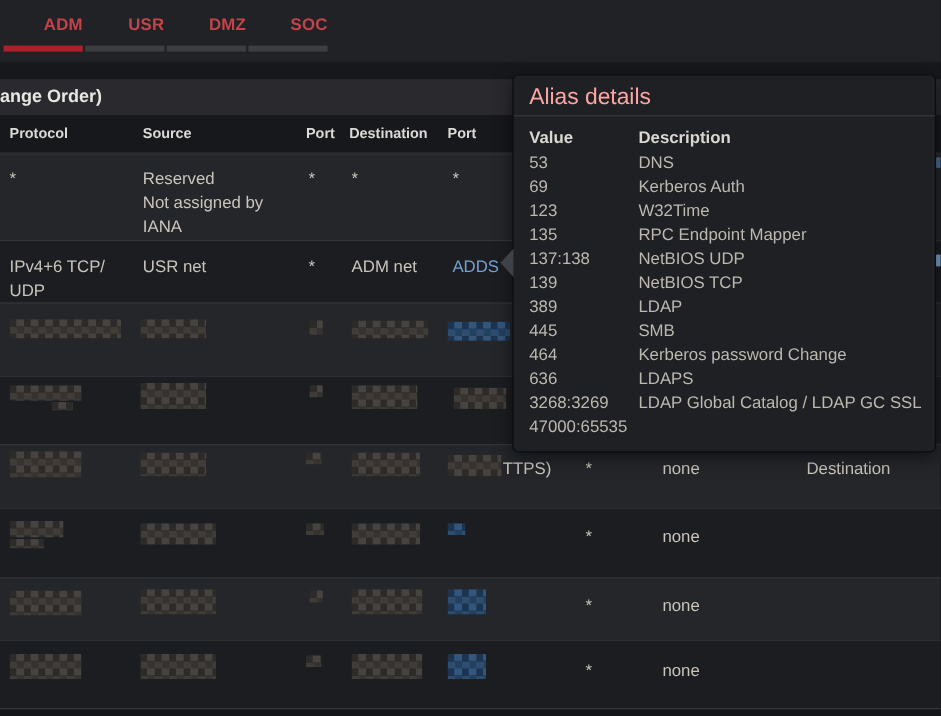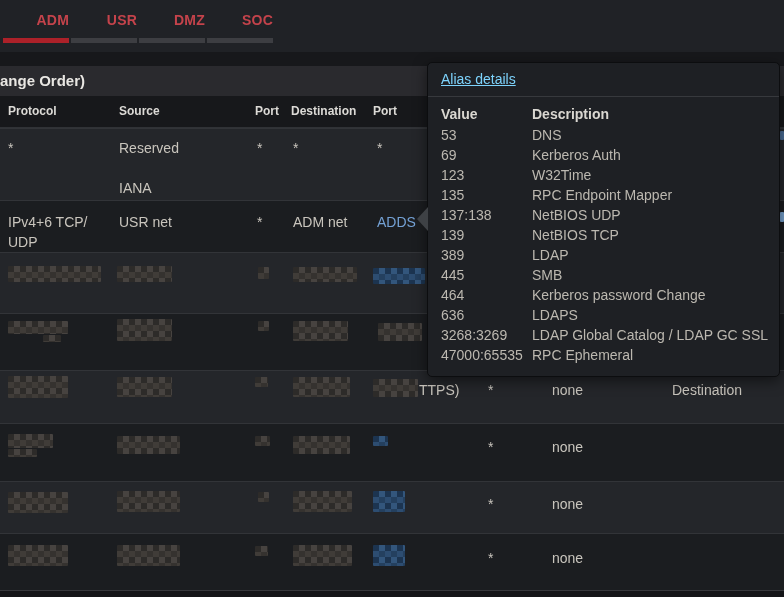--- a/index.html
+++ b/index.html
@@ -41,21 +41,21 @@
   
   .frag { position:absolute; width:4px; border-radius:1px; }
 
   
   .popup { position:absolute; left:427px; top:62px; width:353px; height:315px;
            background:#1e2024; border:1px solid #0c0d0f; border-radius:5px;
            box-shadow:0 4px 14px rgba(0,0,0,.5); z-index:10; }
   .popup-arrow { position:absolute; left:-11px; top:144px; width:0; height:0;
                  border-top:12px solid transparent; border-bottom:12px solid transparent;
                  border-right:11px solid #3e4145; }
-  .popup-title { position:absolute; left:13px; top:8px; font-size:14px; color:#7dd3fc;text-decoration:underline; }
+  .popup-title { position:absolute; left:13px; top:8px; font-size:19px; color:#fca5a5; }
   .popup-divider { position:absolute; left:0; top:33px; width:100%; height:1px; background:#37393d; }
   .pv, .pd { position:absolute; font-size:14px; color:#bcb8b0; line-height:20px; white-space:nowrap; }
   .pv { left:13px; }
   .pd { left:104px; }
   .phead { font-weight:700; color:#dad7d1; }
 </style>
 </head>
 <body>
 
 <div class="screen">
@@ -87,20 +87,21 @@
     <span class="th" style="left:8px">Protocol</span>
     <span class="th" style="left:119px">Source</span>
     <span class="th" style="left:255px">Port</span>
     <span class="th" style="left:291px">Destination</span>
     <span class="th" style="left:373px">Port</span>
   </div>
 
   <div class="row light" style="top:128px;height:72px">
     <span class="cell" style="left:8px;top:9px">*</span>
     <span class="cell" style="left:119px;top:9px">Reserved</span>
+    <span class="cell" style="left:119px;top:29px">Not assigned by</span>
     <span class="cell" style="left:119px;top:49px">IANA</span>
     <span class="cell" style="left:257px;top:9px">*</span>
     <span class="cell" style="left:293px;top:9px">*</span>
     <span class="cell" style="left:377px;top:9px">*</span>
   </div>
 
   <div class="row dark" style="top:200px;height:52px">
     <span class="cell" style="left:8px;top:11px">IPv4+6 TCP/</span>
     <span class="cell" style="left:8px;top:31px">UDP</span>
     <span class="cell" style="left:119px;top:11px">USR net</span>
@@ -198,16 +199,15 @@
     <span class="pd" style="top:182px">LDAP</span>
     <span class="pv" style="top:202px">445</span>
     <span class="pd" style="top:202px">SMB</span>
     <span class="pv" style="top:222px">464</span>
     <span class="pd" style="top:222px">Kerberos password Change</span>
     <span class="pv" style="top:242px">636</span>
     <span class="pd" style="top:242px">LDAPS</span>
     <span class="pv" style="top:262px">3268:3269</span>
     <span class="pd" style="top:262px">LDAP Global Catalog / LDAP GC SSL</span>
     <span class="pv" style="top:282px">47000:65535</span>
-    <span class="pd" style="top:282px">RPC Ephemeral</span>
   </div>
 
 </div>
 
 </body></html>

